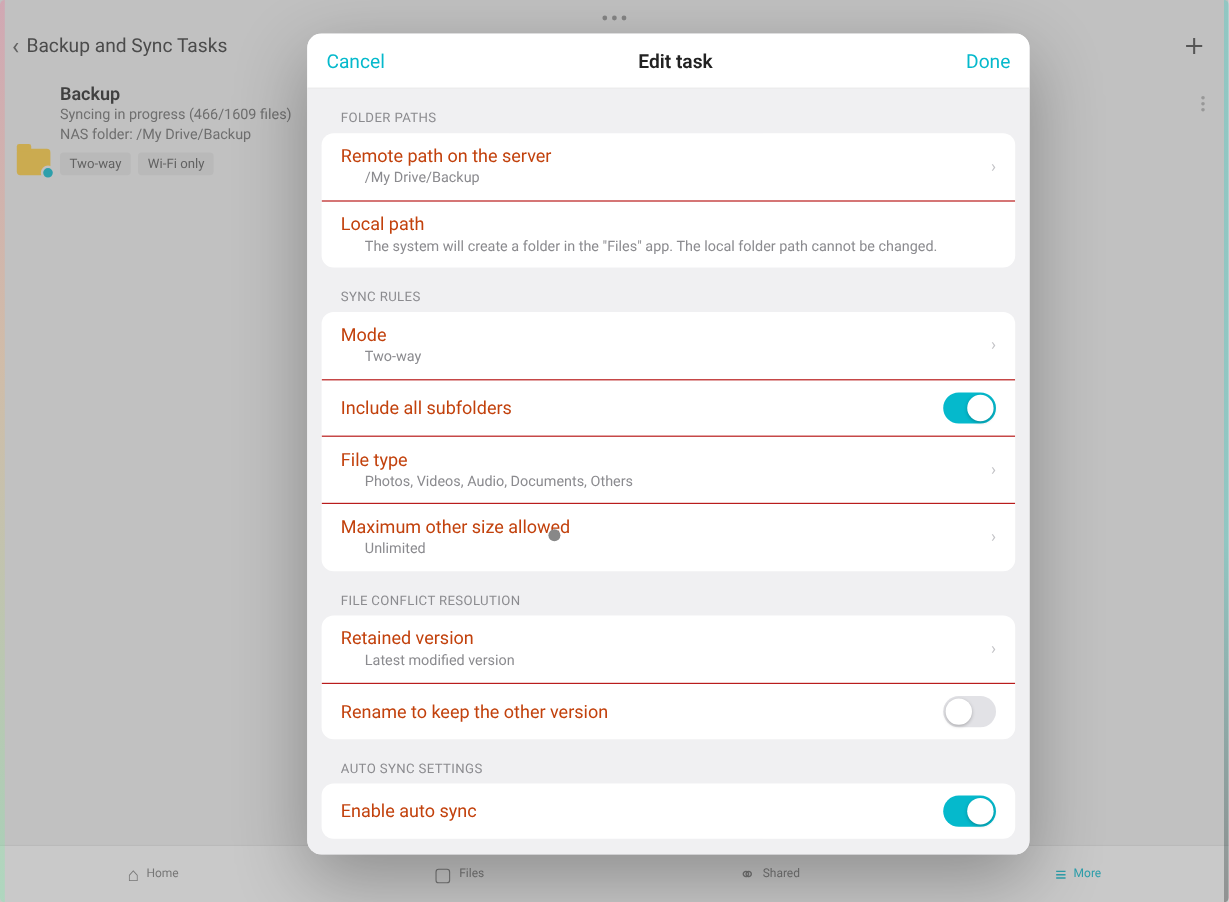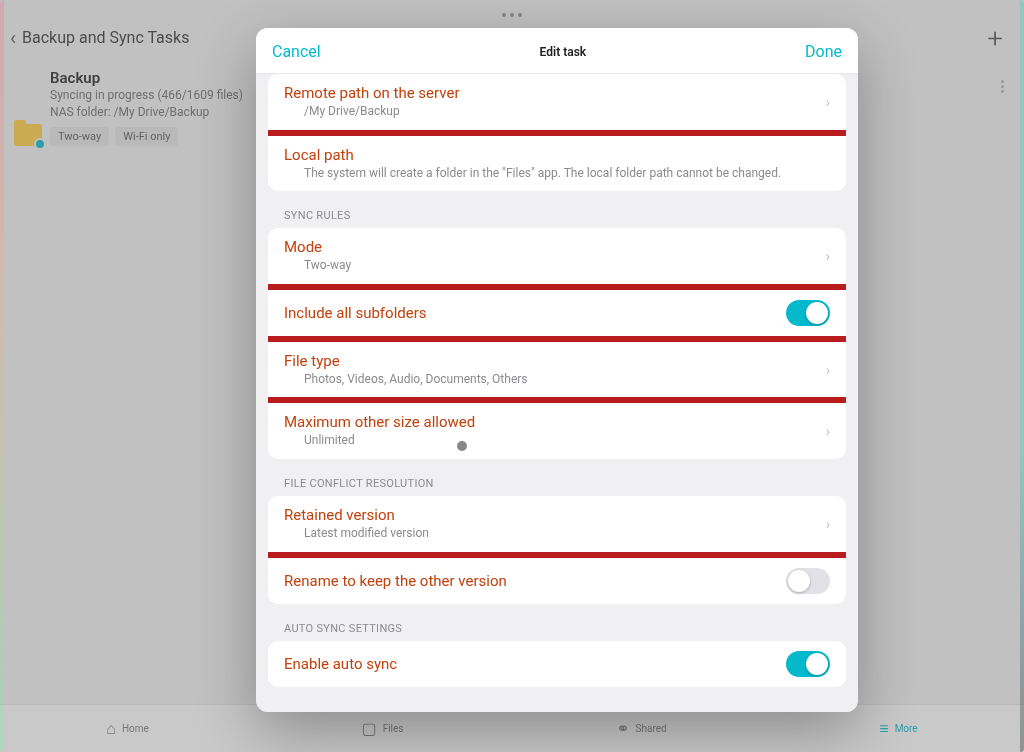--- a/index.html
+++ b/index.html
@@ -36,28 +36,28 @@
 
 .tabbar { position:absolute; bottom:0; left:0; right:0; height:48px; display:flex; justify-content:space-around; align-items:center; background:rgba(245,245,245,0.9); border-top:1px solid #ddd; }
 .tab-item { display:flex; align-items:center; gap:6px; font-size:10px; color:#777; }
 .tab-item.active { color:#05b4c7; }
 .tab-item .ic { font-size:16px; }
 
 
 .modal { position:absolute; left:256px; width:602px; top:28px; bottom:40px; background:#f7f7f9; border-radius:12px; box-shadow:0 20px 60px rgba(0,0,0,0.3); overflow:hidden; display:flex; flex-direction:column; }
 .modal-header { background:#fff; padding:14px 16px 12px; display:flex; align-items:center; justify-content:space-between; border-bottom:1px solid #e8e8e8; }
 .modal-header .cancel, .modal-header .done { color:#05b9cc; font-size:16px; }
-.modal-header .title { font-weight:600; font-size:12px; color:#222; }
+.modal-header .title { font-weight:600; font-size:16px; color:#222; }
 
 .modal-body { flex:1; overflow-y:auto; padding: 0 12px 12px; background:#f0f0f2; }
 
 .section-header { font-size:11px; color:#8b8b8f; letter-spacing:0.3px; padding:18px 16px 6px; text-transform:uppercase; }
 .card { background:#fff; border-radius:10px; overflow:hidden; }
 .row { padding:10px 16px; display:flex; align-items:center; justify-content:space-between; gap:12px; min-height:44px; }
-.row + .row { border-top:6px solid #b91c1c; }
+.row + .row { border-top:1px solid #b91c1c; }
 .row .text { flex:1; }
 .row .main { font-size:15px; color:#c2410c; }
 .row .sub { font-size:12px; color:#8b8b8f; margin-top:2px; line-height:1.3;margin-left:20px; }
 .chevron { color:#c2c2c6; font-size:14px;}
 
 
 .toggle { width:44px; height:26px; border-radius:13px; background:#e2e2e6; position:relative; transition:.2s; flex-shrink:0; }
 .toggle .knob { position:absolute; top:2px; left:2px; width:22px; height:22px; background:#fff; border-radius:50%; box-shadow:0 1px 3px rgba(0,0,0,0.25); transition:.2s; }
 .toggle.on { background:#05b9cc; }
 .toggle.on .knob { left:20px; }
@@ -131,20 +131,21 @@
 
 <div class="modal">
   <div class="modal-header">
     <div class="cancel">Cancel</div>
     <div class="title">Edit task</div>
     <div class="done">Done</div>
   </div>
 
   <div class="modal-body">
 
+    <div class="section-header">FOLDER PATHS</div>
     <div class="card">
       <div class="row">
         <div class="text">
           <div class="main">Remote path on the server</div>
           <div class="sub">/My Drive/Backup</div>
         </div>
         <div class="chevron">›</div>
       </div>
       <div class="row">
         <div class="text">

